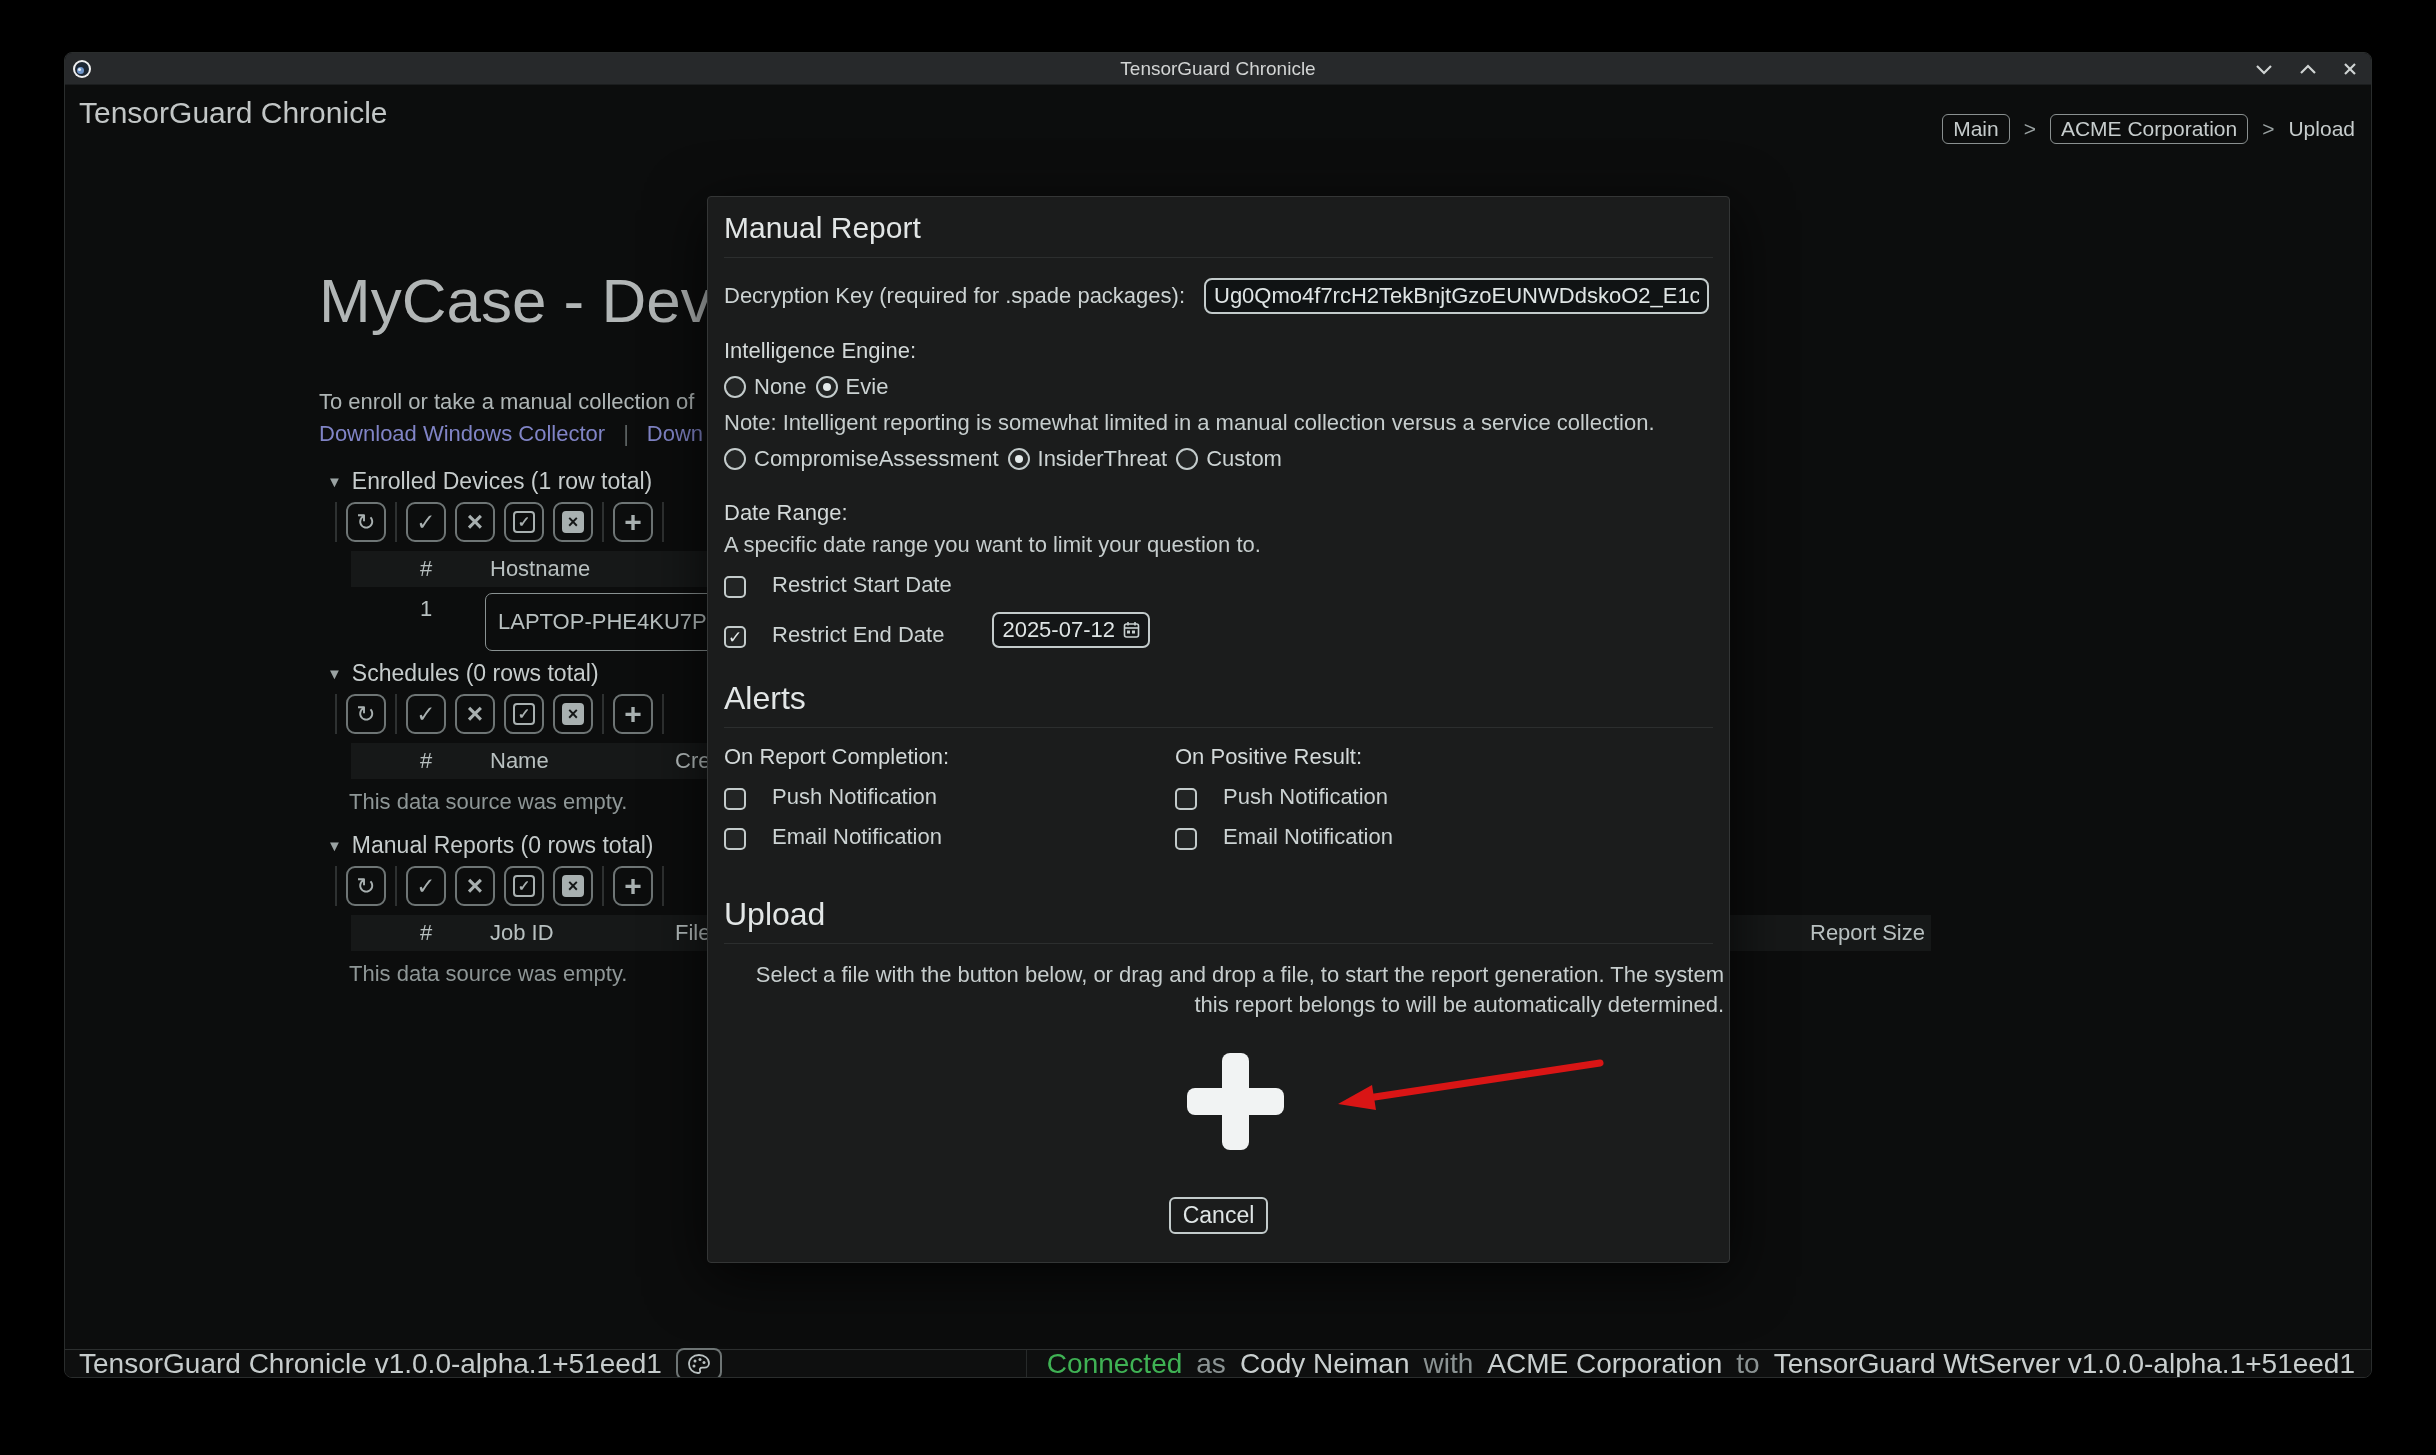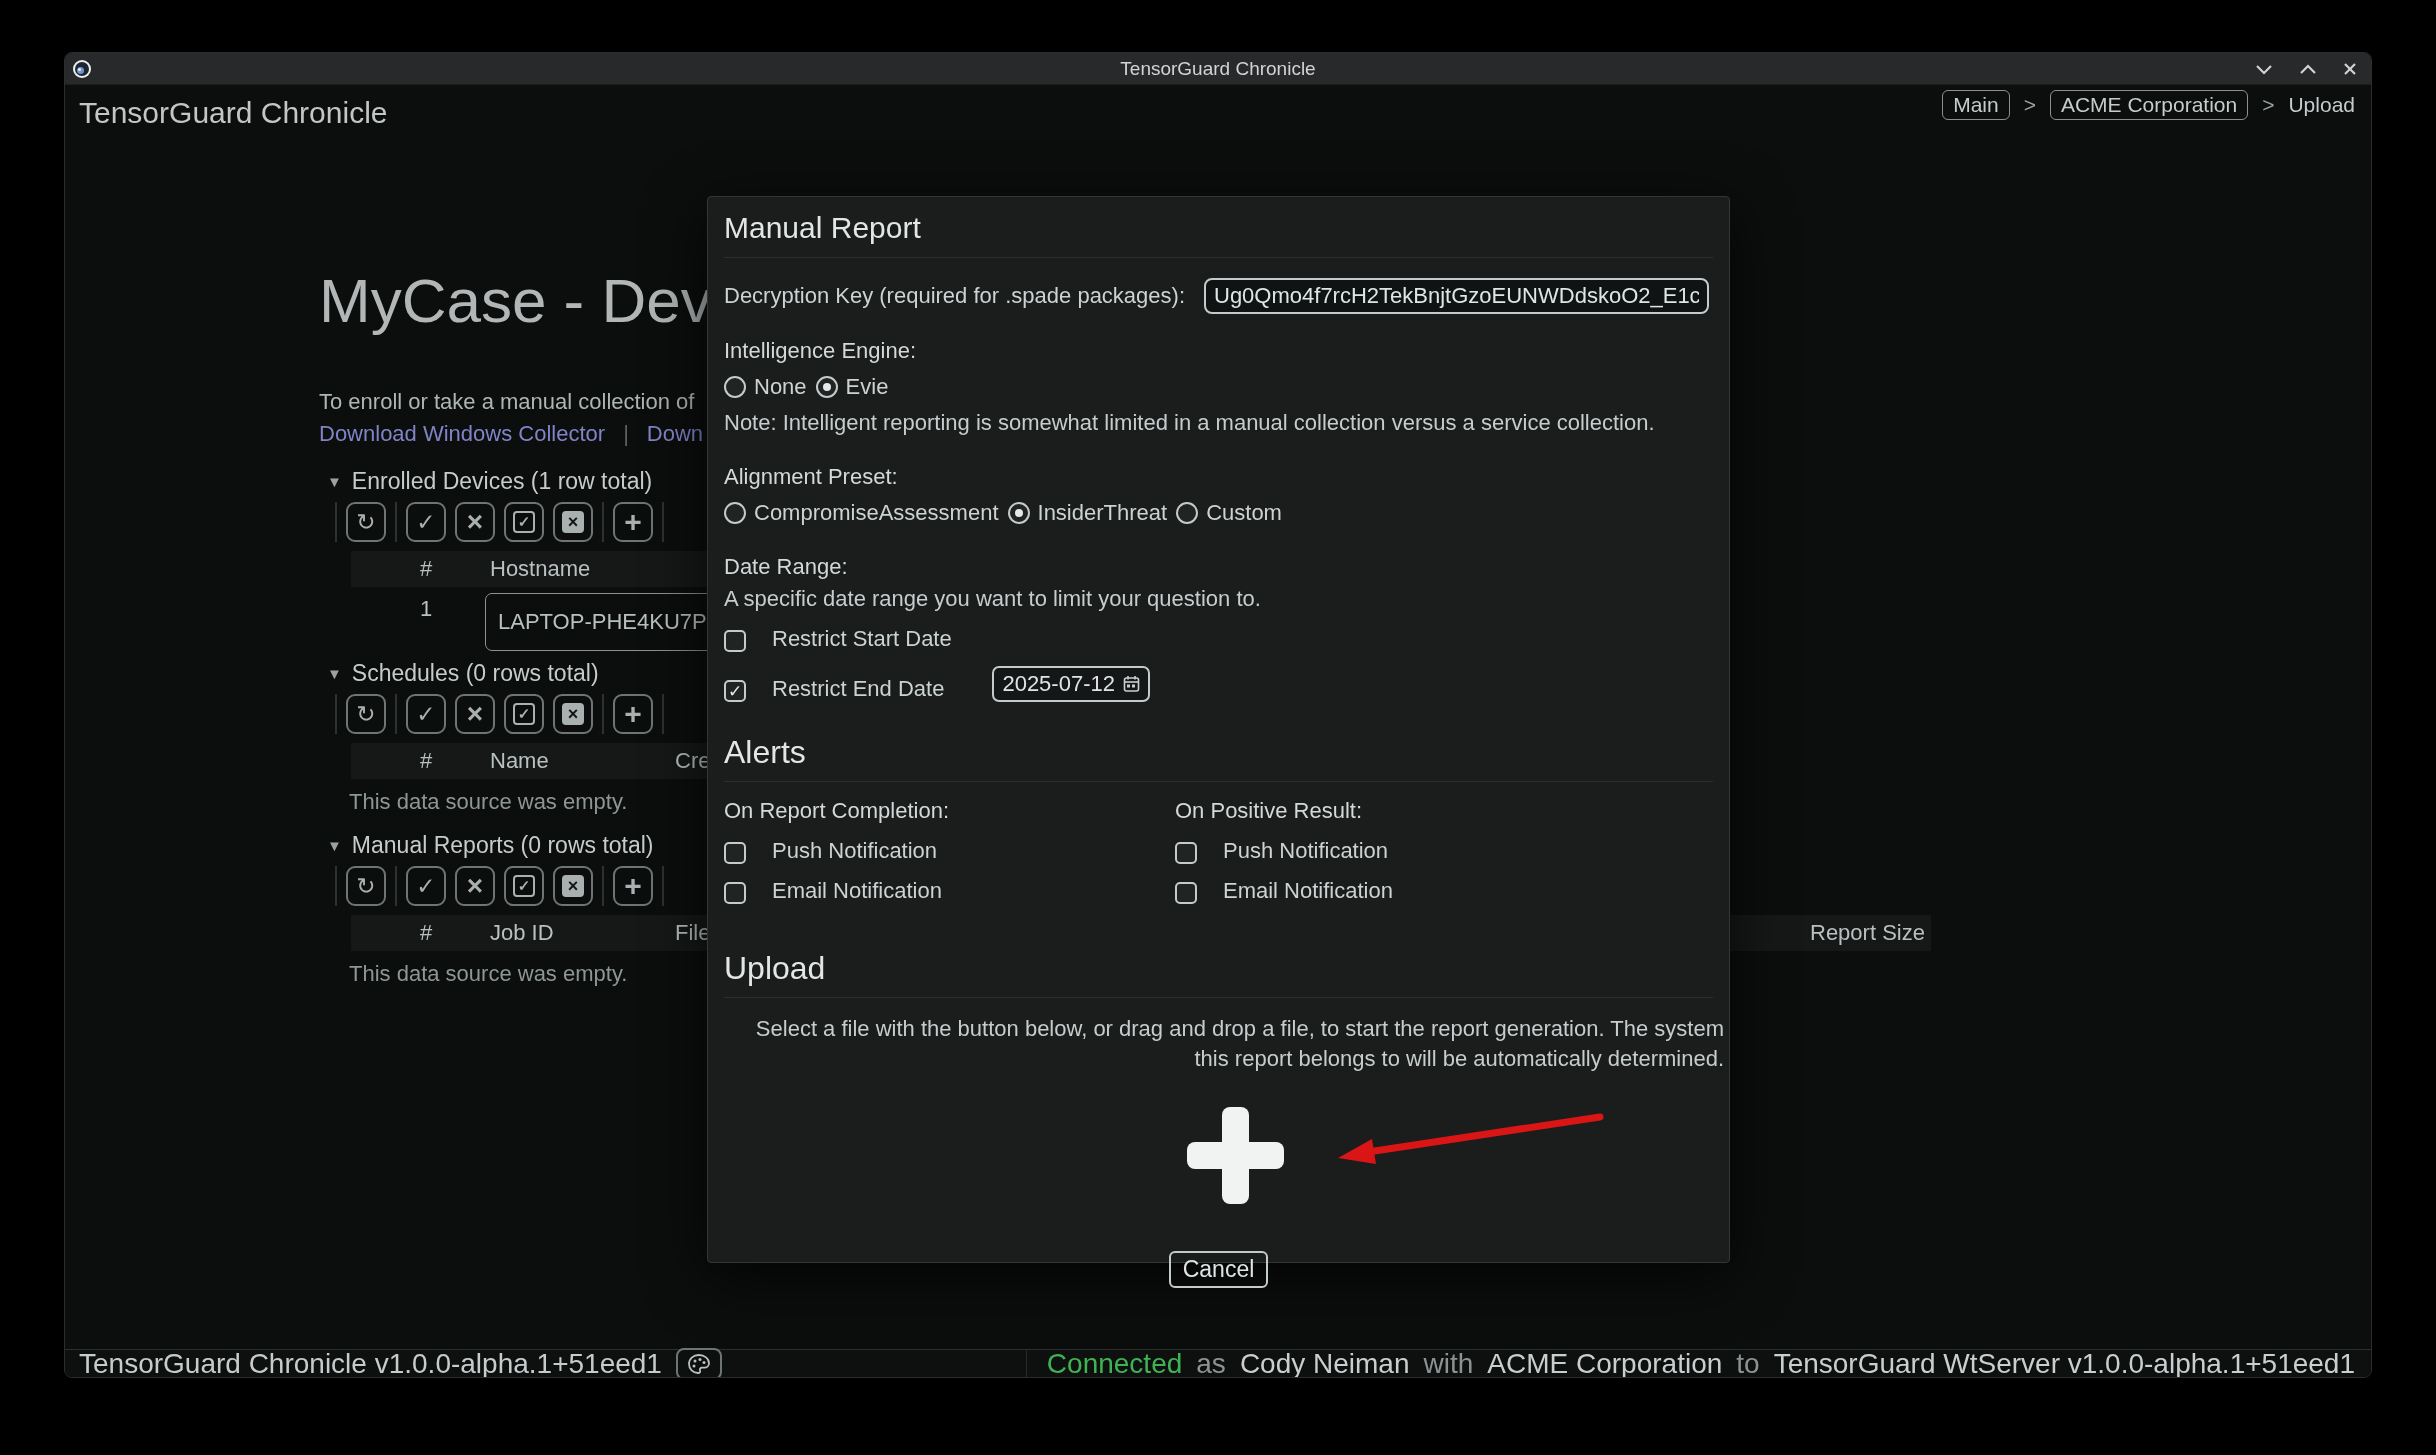--- a/index.html
+++ b/index.html
@@ -15,21 +15,21 @@
   .titlebar-title{position:absolute;left:0;right:0;text-align:center;font-size:19px;color:#d2d4d4;}
   .app-icon{position:relative;width:18px;height:18px;margin-left:8px;border-radius:50%;background:#f0f0f0;z-index:2;}
   .app-icon .inner{position:absolute;left:2px;top:2px;width:14px;height:14px;border-radius:50%;background:#1d2733;}
   .app-icon .iris{position:absolute;left:4px;top:7px;width:7px;height:7px;border-radius:50%;background:#6f95c9;}
   .app-icon .glint{position:absolute;left:5px;top:8px;width:3px;height:3px;border-radius:50%;background:#e8eef5;}
   .win-controls{position:absolute;right:14px;top:0;height:32px;display:flex;align-items:center;gap:26px;z-index:2;}
   .win-controls span{display:inline-flex;cursor:default;}
 
   .chrome-header{position:absolute;left:0;top:33px;width:100%;height:56px;}
   .app-title{position:absolute;left:14px;top:10px;font-size:30px;color:#c2c6c6;}
-  .breadcrumb{position:absolute;right:16px;top:4px;display:flex;align-items:center;gap:14px;font-size:21px;color:#c6cccc;}
+  .breadcrumb{position:absolute;right:16px;top:28px;display:flex;align-items:center;gap:14px;font-size:21px;color:#c6cccc;}
   .crumb-pill{border:1px solid #8a9090;border-radius:6px;padding:2px 10px;}
   .crumb-sep{color:#9aa2a2;}
   .crumb-current{color:#c6cccc;}
 
   
   .content{position:absolute;inset:0;}
   .page-h1{position:absolute;left:254px;top:212px;font-size:62px;color:#b2b6b6;white-space:nowrap;}
   .intro{position:absolute;left:254px;top:336px;font-size:22px;color:#aeb5b5;white-space:nowrap;}
   .links{position:absolute;left:254px;top:368px;font-size:22px;display:flex;gap:18px;align-items:center;white-space:nowrap;}
   .link{color:#8084c6;}
@@ -320,21 +320,20 @@
         <span class="rdot"></span>
         <span>None</span>
       </span>
       <span class="radio">
         <span class="rdot checked"></span>
         <span>Evie</span>
       </span>
     </div>
     <div class="note">Note: Intelligent reporting is somewhat limited in a manual collection versus a service collection.</div>
 
-    <div class="field-label">Alignment Preset:</div>
     <div class="radio-row">
       <span class="radio">
         <span class="rdot"></span>
         <span>CompromiseAssessment</span>
       </span>
       <span class="radio">
         <span class="rdot checked"></span>
         <span>InsiderThreat</span>
       </span>
       <span class="radio">

